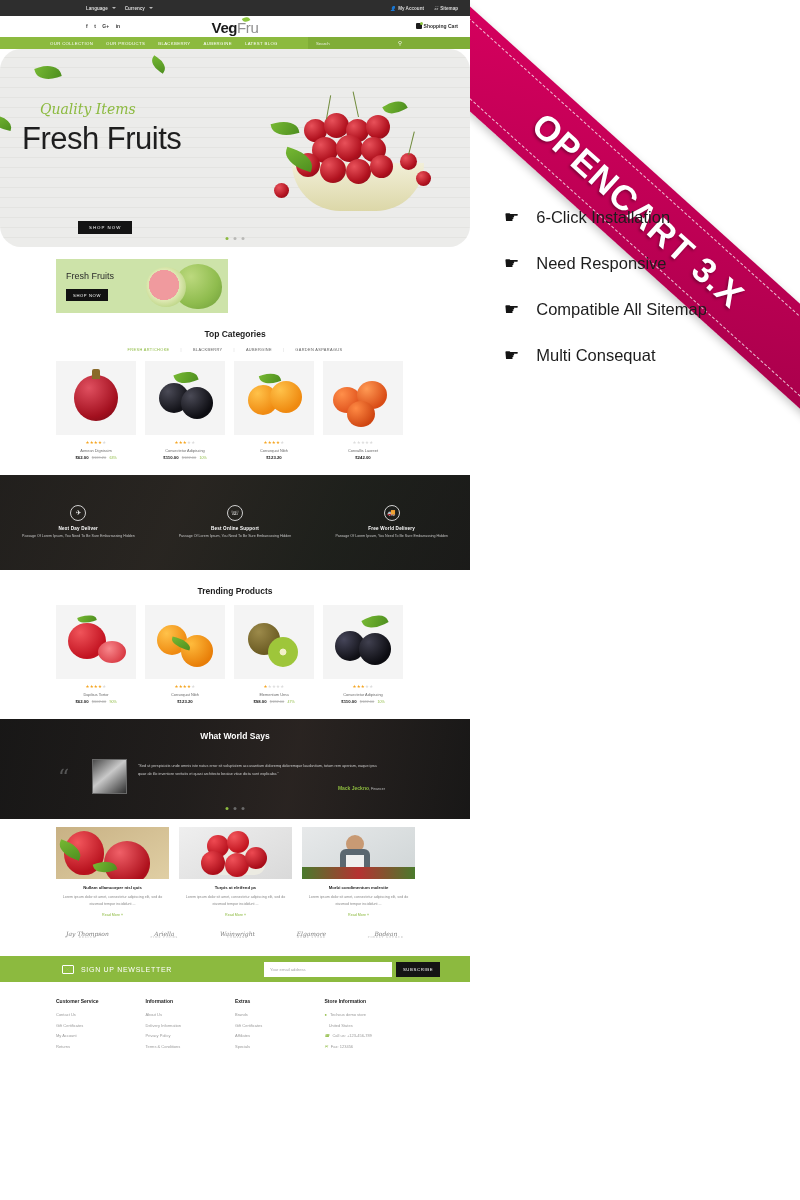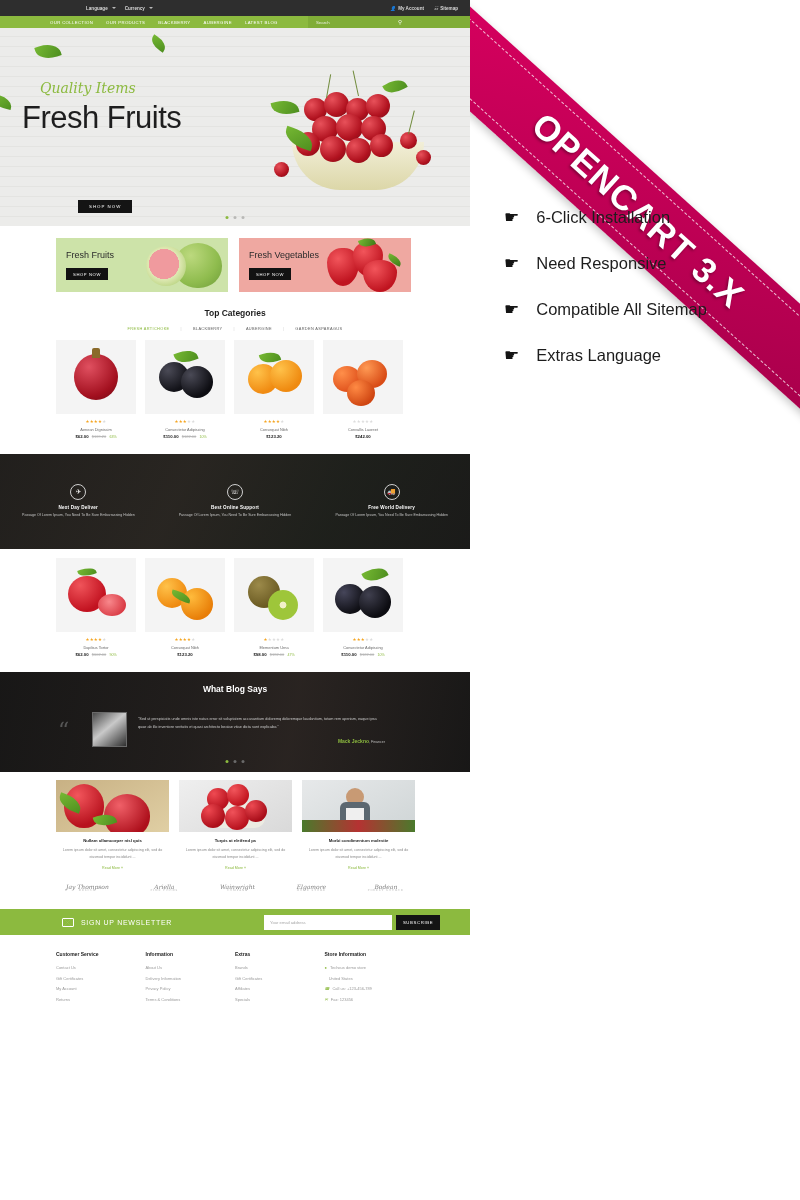--- a/index.html
+++ b/index.html
@@ -51,20 +51,21 @@
     background:#80ad37; display:flex; align-items:center; }
   .navsearch .ph{ font-size:4.3px; color:#e7eedb; margin-left:8px;}
   .navsearch .mag{ position:absolute; right:68px; color:#fff; font-size:5.5px;}
 
   
   .hero{ height:198px; position:relative; overflow:hidden;
     background:
       radial-gradient(circle at 78% 48%, rgba(205,30,40,.0) 0 0),
       repeating-linear-gradient(0deg,#ececea 0 9px,#e4e4e1 9px 10px),
       repeating-linear-gradient(90deg,#ededeb 0 22px,#e3e3e0 22px 23px);
+    border-radius: 21px;
   }
   .hero .ql{ position:absolute; left:40px; top:52px; font-family:"DejaVu Serif",serif;
     font-style:italic; font-size:14px; color:#8cba3f;}
   .hero .h1{ position:absolute; left:22px; top:72px; font-size:31px; color:#1e1e1e;
     font-weight:300; letter-spacing:-.5px;}
   .hero .shopnow{ position:absolute; left:78px; top:172px; background:#141414;
     color:#fff; font-size:4.4px; letter-spacing:1px; padding:4px 11px;}
   .hero .dots{ position:absolute; left:50%; bottom:7px; transform:translateX(-50%);
     display:flex; gap:5px;}
   .hero .dots i{ width:3px;height:3px;border-radius:50%;background:#b9b9b6; display:block;}
@@ -225,20 +226,36 @@
           <i class="mini-ico">👤</i>
           <b>My Account</b>
         </span>
       <span>
           <i class="mini-ico">☷</i>
           <b>Sitemap</b>
         </span>
     </div>
   </div>
 
+  <div class="logorow">
+    <div class="social">
+      <span>f</span>
+      <span>t</span>
+      <span>G+</span>
+      <span>in</span>
+    </div>
+    <div class="brand">
+      <span class="leafmark"></span>
+      <span class="veg">Veg</span><span class="fru">Fru</span>
+    </div>
+    <div class="cart">
+      <span class="bag"></span>
+      <span>Shopping Cart</span>
+    </div>
+  </div>
 
   <div class="nav">
     <ul>
       <li>OUR COLLECTION</li>
       <li>OUR PRODUCTS</li>
       <li>BLACKBERRY</li>
       <li>AUBERGINE</li>
       <li>LATEST BLOG</li>
     </ul>
     <div class="navsearch">
@@ -286,31 +303,20 @@
 
   <div class="promos">
     <div class="promo green">
       <div class="guava">
         <div class="whole"></div>
           <div class="half"></div>
       </div>
       <div class="t">Fresh Fruits</div>
       <div class="b">SHOP NOW</div>
     </div>
-    <div class="promo pink">
-      <div class="straw">
-        <div class="sb" style="left:4px;top:10px;width:32px;height:38px"></div>
-        <div class="sb" style="left:30px;top:4px;width:30px;height:34px"></div>
-        <div class="sb" style="left:40px;top:22px;width:34px;height:32px"></div>
-        <div class="leaf" style="left:36px;top:0px;width:16px;height:9px;transform:rotate(-20deg);background:linear-gradient(135deg,#76b833,#3f7a18)"></div>
-        <div class="leaf" style="left:64px;top:18px;width:15px;height:8px;transform:rotate(25deg);background:linear-gradient(135deg,#76b833,#3f7a18)"></div>
-      </div>
-      <div class="t">Fresh Vegetables</div>
-      <div class="b">SHOP NOW</div>
-    </div>
   </div>
 
   <div class="sec-h">Top Categories</div>
   <div class="cat-tabs">
     <span class="on">FRESH ARTICHOKE</span>
       <span class="sep">|</span>
     <span>BLACKBERRY</span>
       <span class="sep">|</span>
     <span>AUBERGINE</span>
       <span class="sep">|</span>
@@ -384,20 +390,21 @@
         <div class="d">Passage Of Lorem Ipsum, You Need To Be Sure Embarrassing Hidden</div>
       </div>
       <div class="svc">
         <div class="ring">🚚</div>
         <div class="t">Free World Delivery</div>
         <div class="d">Passage Of Lorem Ipsum, You Need To Be Sure Embarrassing Hidden</div>
       </div>
     </div>
   </div>
 
+  <div class="sec-h">Trending Products</div>
   <div class="grid">
     <div class="card">
       <div class="thumb">
         <div style="position:absolute;left:12px;top:18px;width:38px;height:36px;border-radius:50%;background:radial-gradient(circle at 32% 26%,#f0545a,#c21220 70%)"></div>
         <div style="position:absolute;left:42px;top:36px;width:28px;height:22px;border-radius:50% 50% 50% 50%;background:radial-gradient(circle at 40% 35%,#f8888c,#d93a44 75%)"></div>
         <div class="leaf" style="left:22px;top:10px;width:18px;height:8px;transform:rotate(-18deg)"></div>
       </div>
       <div class="stars">★★★★<span class="off">★</span></div>
       <div class="pname">Dapibus Tortor</div>
       <div class="prow">
@@ -441,21 +448,21 @@
       <div class="pname">Consectetur Adipiscing</div>
       <div class="prow">
         <span class="now">$110.00</span>
         <span class="old">$122.00</span>
         <span class="sv">10%</span>
       </div>
     </div>
   </div>
 
   <div class="testi">
-    <div class="h">What Blog Says</div>
+    <div class="h">What World Says</div>
     <div class="qmark">“</div>
     <div class="avatar"></div>
     <div class="quote">"Sed ut perspiciatis unde omnis iste natus error sit voluptatem accusantium doloremq doloremque laudantium, totam rem aperiam, eaque ipsa quae ab illo inventore veritatis et quasi architecto beatae vitae dicta sunt explicabo."</div>
     <div class="by">
       <span>Mack Jeckno</span><small>, Financer</small>
     </div>
     <div class="dots">
       <i class="on"></i>
       <i></i>
       <i></i>
@@ -609,17 +616,17 @@
     <div class="feat">
       <span class="hand">☛</span>
       <span class="txt">Need Responsive</span>
     </div>
     <div class="feat">
       <span class="hand">☛</span>
       <span class="txt">Compatible All Sitemap</span>
     </div>
     <div class="feat">
       <span class="hand">☛</span>
-      <span class="txt">Extras Language</span>
+      <span class="txt">Multi Consequat</span>
     </div>
   </div>
 
 </div>
 
 </body></html>

